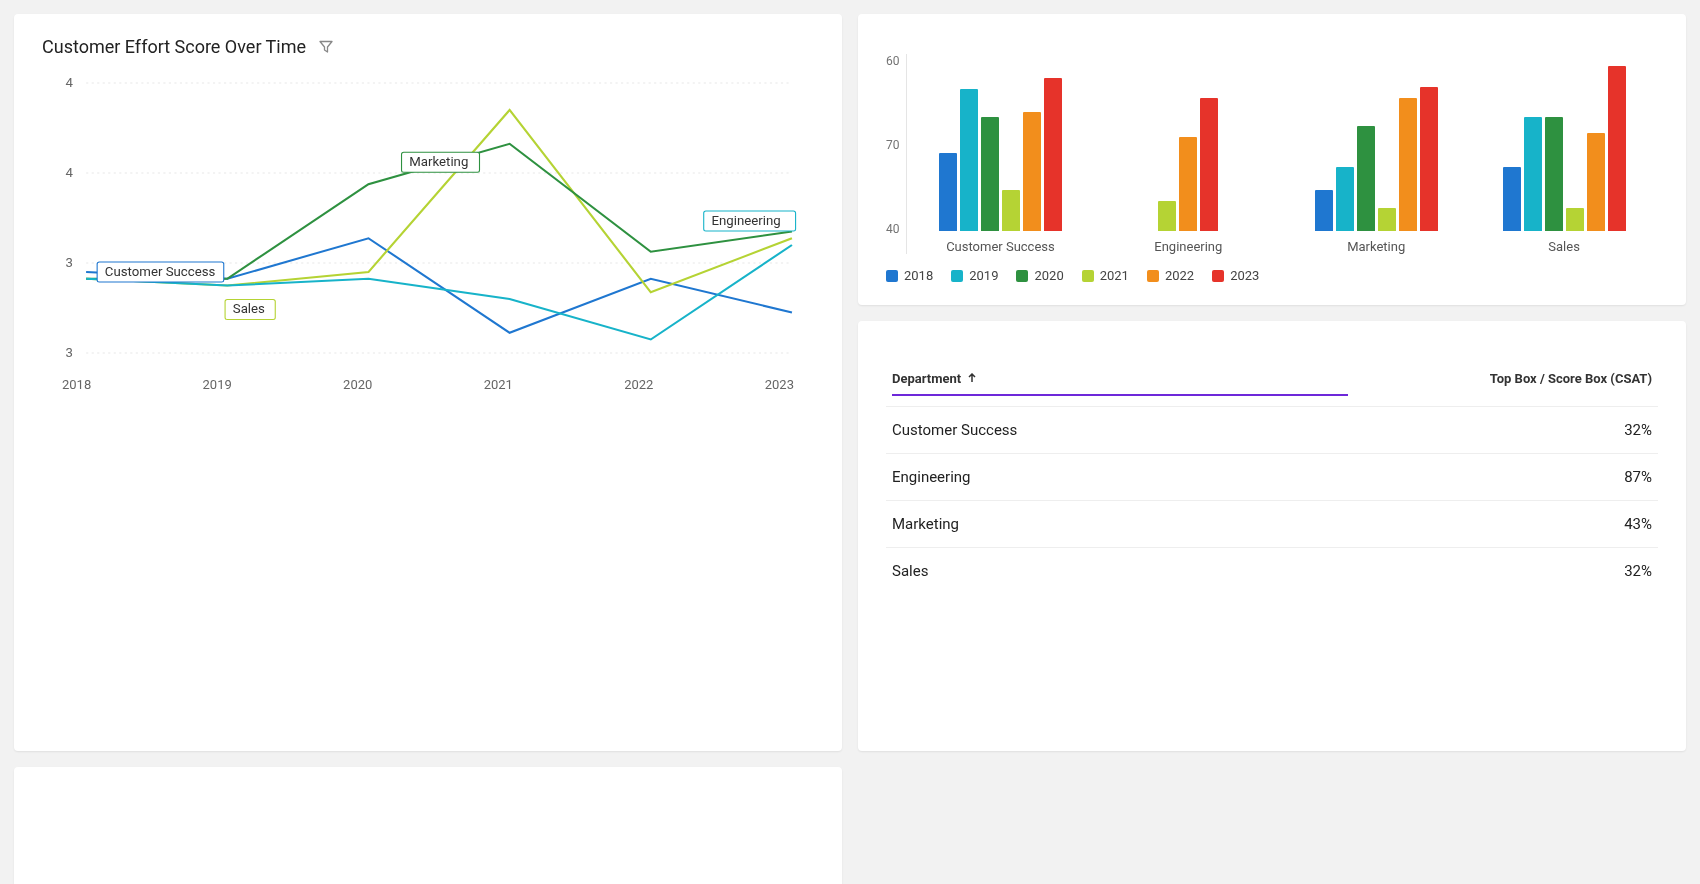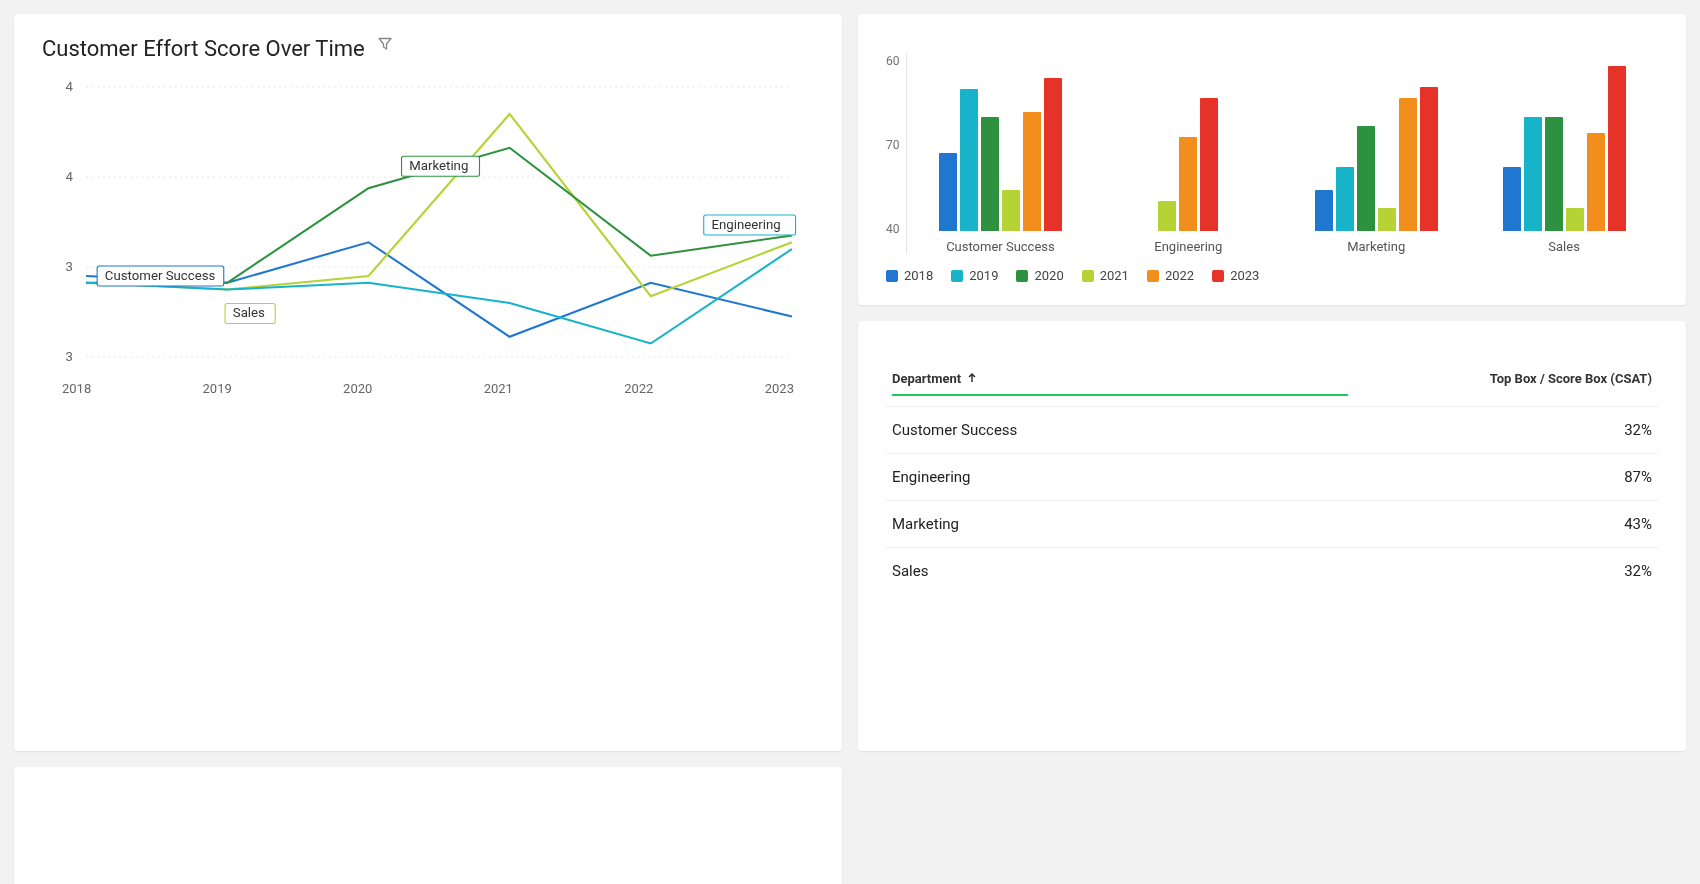--- a/index.html
+++ b/index.html
@@ -15,25 +15,25 @@
   gap: 16px;
 }
 .card {
   background: #fff;
   border-radius: 4px;
   box-shadow: 0 1px 2px rgba(0,0,0,.08);
   padding: 22px 28px;
   position: relative;
 }
 .card-title {
-  font-size: 22px;
+  font-size: 18px;
   font-weight: 400;
   color: #222;
   display: flex;
-  align-items: flex-start;
+  align-items: center;
   gap: 12px;
 }
 .muted-icon {
   color: #888;
   display: inline-flex;
 }
 
 .barchart-area {
   display: flex;
   align-items: stretch;
@@ -99,21 +99,21 @@
   justify-content: space-between;
   font-size: 13px;
   font-weight: 700;
   color: #333;
   padding: 10px 6px;
 }
 .sort-head {
   display: flex;
   align-items: center;
   gap: 6px;
-  border-bottom: 2px solid #22c55e;
+  border-bottom: 2px solid #6d28d9;
   padding-bottom: 8px;
   width: 60%;
   cursor: pointer;
 }
 .tbl-row {
   display: flex;
   justify-content: space-between;
   font-size: 15px;
   color: #222;
   padding: 14px 6px;

